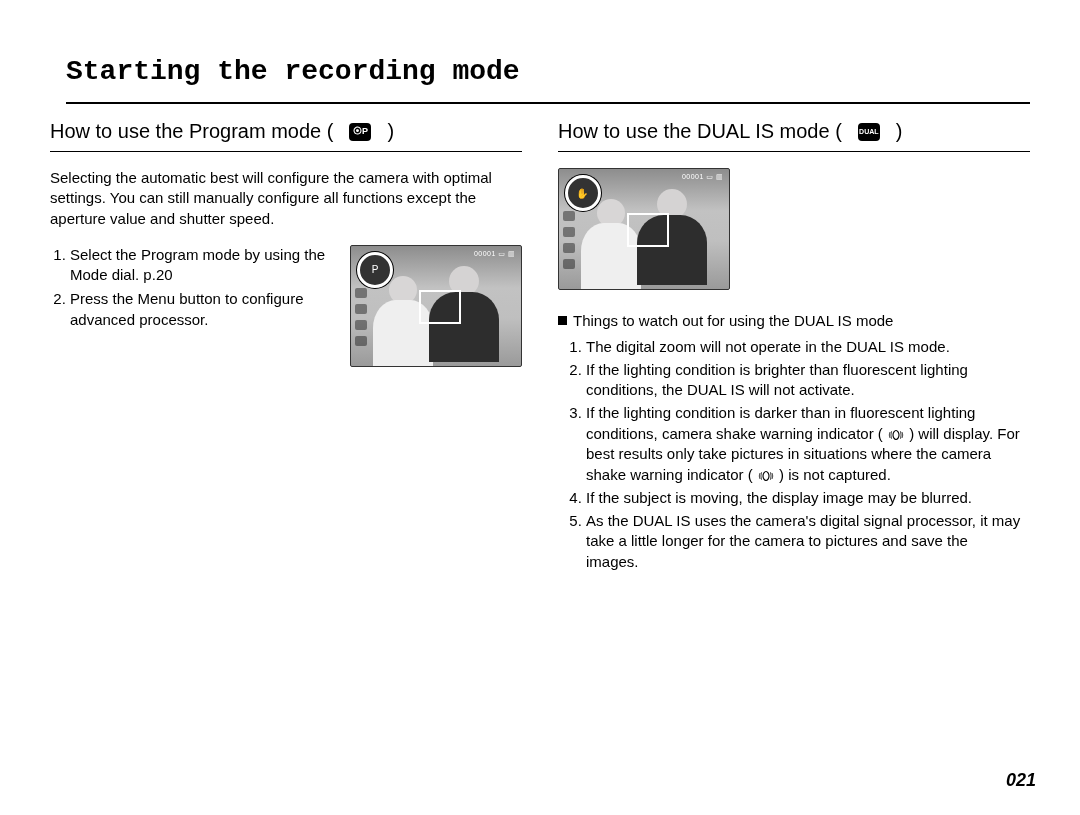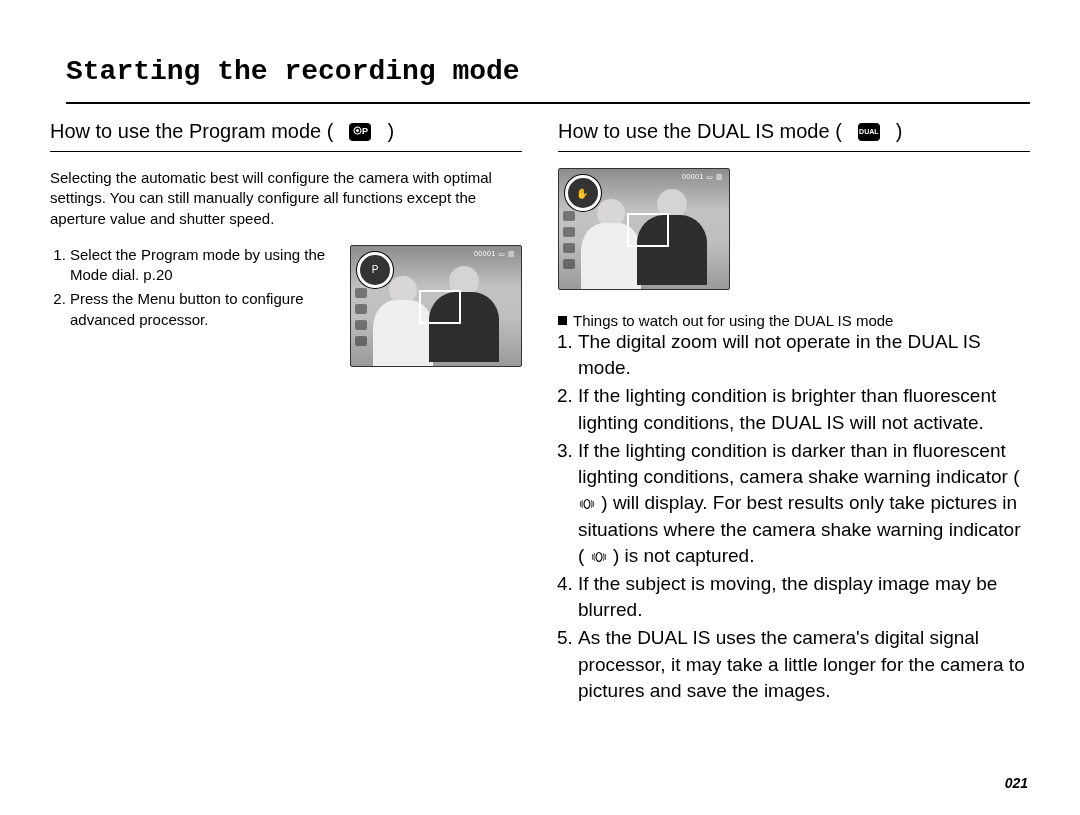--- a/index.html
+++ b/index.html
@@ -165,50 +165,51 @@
     width: 100%;
     height: 70px;
     border-radius: 38% 38% 0 0 / 40% 40% 0 0;
     margin-top: -4px;
   }
   .lcd-person.left .body { background: #efefef; }
   .lcd-person.right .body { background: #2d2d2d; }
   .subhead {
     font-size: 15px;
     margin-top: 22px;
+    margin-bottom: 8px;
     display: flex;
     align-items: center;
     gap: 6px;
   }
   .square-bullet {
     width: 9px;
     height: 9px;
     background: #000;
     display: inline-block;
   }
   .watch-list {
-    font-size: 19px;
+    font-size: 15px;
     line-height: 1.38;
-    margin: 0;
+    margin: 8px;
     padding-left: 20px;
   }
   .watch-list li {
     margin-bottom: 2px;
   }
   .shake-icon {
     display: inline-flex;
     width: 18px;
     height: 14px;
     vertical-align: middle;
   }
   .page-num {
     position: absolute;
     bottom: 24px;
-    right: 52px;
-    font-size: 14px;
+    right: 44px;
+    font-size: 18px;
     font-style: italic;
     font-weight: bold;
   }
 </style>
 </head>
 <body>
 
 <div class="page">
 
   <h1 class="page-title">Starting the recording mode</h1>

